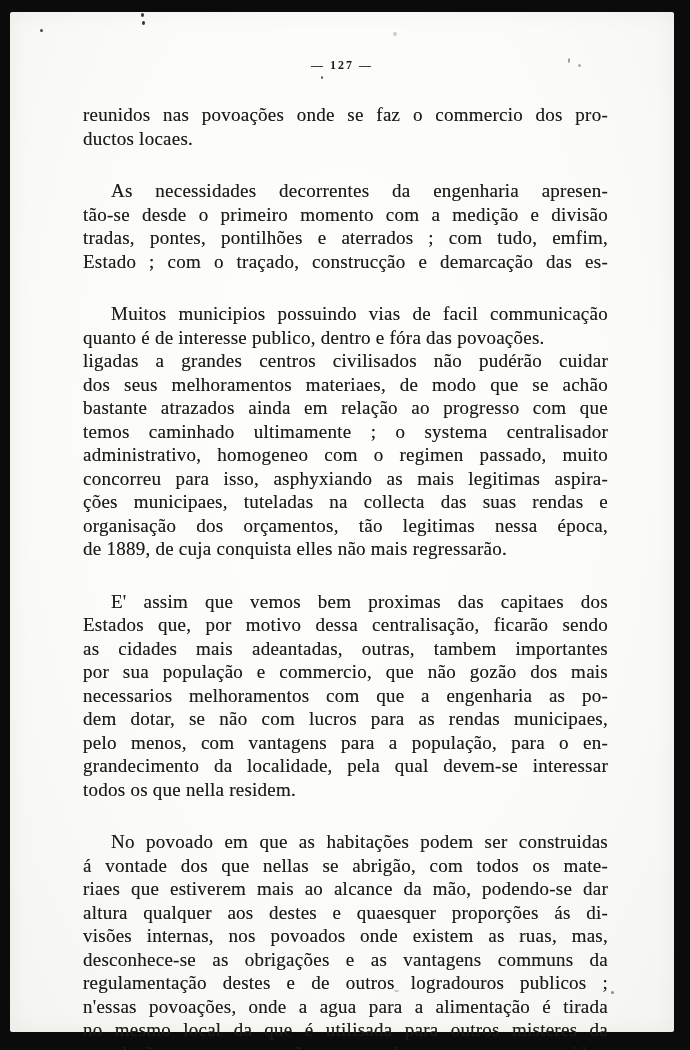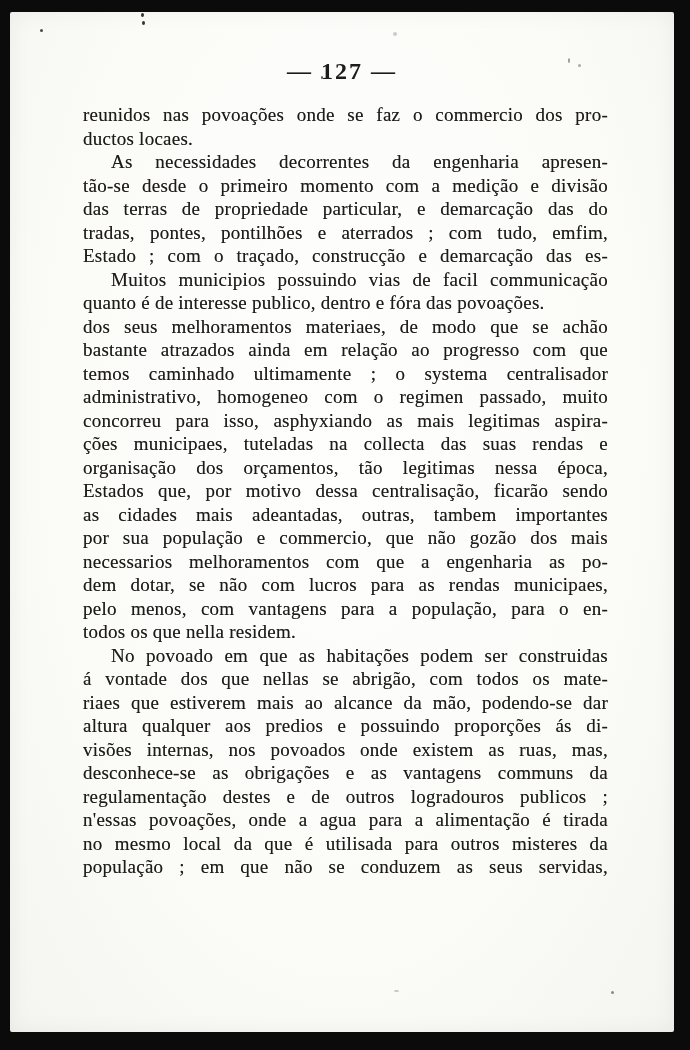--- a/index.html
+++ b/index.html
@@ -25,21 +25,21 @@
     background-image: radial-gradient(ellipse at 50% 40%, #fefefd 0%, #fbfbf8 60%, #f4f4f0 100%);
     box-shadow: inset 0 0 22px rgba(0,0,0,0.05);
     border-radius: 2px;
   }
   .pageno {
     position: absolute;
     top: 46px;
     left: 0;
     width: 100%;
     text-align: center;
-    font-size: 24px;
+    font-size: 12px;
     font-weight: bold;
     letter-spacing: 2px;
     color: var(--ink, #1e1c1a);
   }
   .textblock {
     position: absolute;
     left: 73px;
     top: 91px;
     width: 525px;
     color: var(--ink, #1e1c1a);
@@ -53,60 +53,64 @@
     text-shadow: 0 0 0.5px rgba(30,28,26,0.55);
     font-family: Liberation Serif, serif;
   }
   .line.just {
     white-space: normal;
     text-align: justify;
     text-align-last: justify;
   }
   .line.indent {
     padding-left: 28px;
+    margin-top: 29px;
   }
   .speck {
     position: absolute;
     border-radius: 50%;
   }
 </style>
 </head>
 <body>
 
 <div class="scan">
   <div class="page">
     <div class="pageno">— 127 —</div>
     <div class="textblock">
         <div class="line just">reunidos nas povoações onde se faz o commercio dos pro-</div>
         <div class="line">ductos locaes.</div>
         <div class="line indent just">As necessidades decorrentes da engenharia apresen-</div>
         <div class="line just">tão-se desde o primeiro momento com a medição e divisão</div>
-        <div class="line just">das terras de propriedade particular, e demarcação das do</div>
         <div class="line just">tradas, pontes, pontilhões e aterrados ; com tudo, emfim,</div>
         <div class="line just">Estado ; com o traçado, construcção e demarcação das es-</div>
         <div class="line indent just">Muitos municipios possuindo vias de facil communicação</div>
         <div class="line">quanto é de interesse publico, dentro e fóra das povoações.</div>
+        <div class="line just">ligadas a grandes centros civilisados não pudérão cuidar</div>
         <div class="line just">dos seus melhoramentos materiaes, de modo que se achão</div>
         <div class="line just">bastante atrazados ainda em relação ao progresso com que</div>
         <div class="line just">temos caminhado ultimamente ; o systema centralisador</div>
         <div class="line just">administrativo, homogeneo com o regimen passado, muito</div>
         <div class="line just">concorreu para isso, asphyxiando as mais legitimas aspira-</div>
         <div class="line just">ções municipaes, tuteladas na collecta das suas rendas e</div>
         <div class="line just">organisação dos orçamentos, tão legitimas nessa época,</div>
+        <div class="line">de 1889, de cuja conquista elles não mais regressarão.</div>
+        <div class="line indent just">E' assim que vemos bem proximas das capitaes dos</div>
         <div class="line just">Estados que, por motivo dessa centralisação, ficarão sendo</div>
         <div class="line just">as cidades mais adeantadas, outras, tambem importantes</div>
         <div class="line just">por sua população e commercio, que não gozão dos mais</div>
         <div class="line just">necessarios melhoramentos com que a engenharia as po-</div>
         <div class="line just">dem dotar, se não com lucros para as rendas municipaes,</div>
         <div class="line just">pelo menos, com vantagens para a população, para o en-</div>
+        <div class="line just">grandecimento da localidade, pela qual devem-se interessar</div>
         <div class="line">todos os que nella residem.</div>
         <div class="line indent just">No povoado em que as habitações podem ser construidas</div>
         <div class="line just">á vontade dos que nellas se abrigão, com todos os mate-</div>
         <div class="line just">riaes que estiverem mais ao alcance da mão, podendo-se dar</div>
-        <div class="line just">altura qualquer aos predios e possuindo proporções ás di-</div>
+        <div class="line just">altura qualquer aos destes e quaesquer proporções ás di-</div>
         <div class="line just">visões internas, nos povoados onde existem as ruas, mas,</div>
         <div class="line just">desconhece-se as obrigações e as vantagens communs da</div>
         <div class="line just">regulamentação destes e de outros logradouros publicos ;</div>
         <div class="line just">n'essas povoações, onde a agua para a alimentação é tirada</div>
         <div class="line just">no mesmo local da que é utilisada para outros misteres da</div>
         <div class="line just">população ; em que não se conduzem as seus servidas,</div>
       </div>
   </div>
 
   <div class="speck" style="left:141px;top:13px;width:3px;height:4px;background:#333;"></div>

